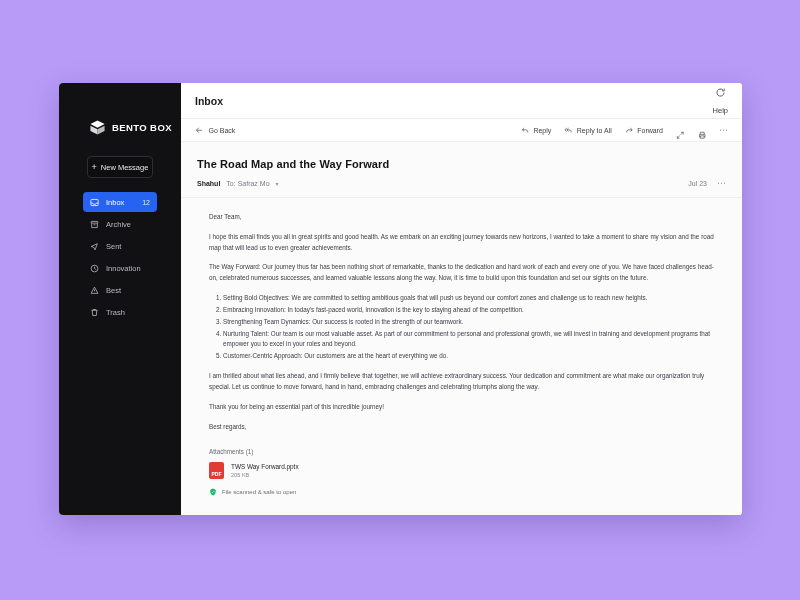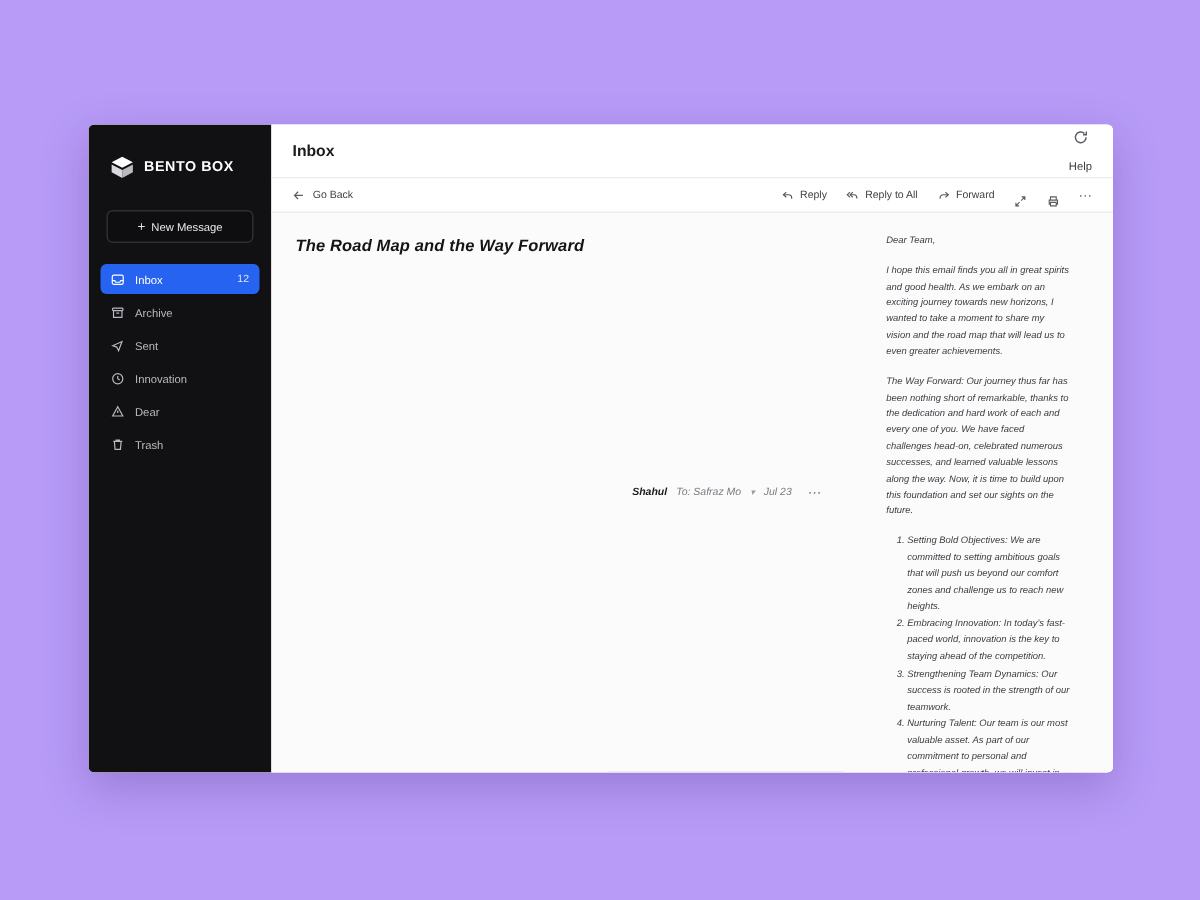--- a/index.html
+++ b/index.html
@@ -20,21 +20,21 @@
     box-shadow: 0 10px 30px rgba(60,30,120,.25);
   }
 
   
   .sidebar {
     width: 122px;
     background: #111113;
     color: #e8e8ea;
     display: flex;
     flex-direction: column;
-    padding: 0;
+    padding: 16px;
     flex: 0 0 122px;
   }
   .brand {
     display: flex;
     align-items: center;
     gap: 6px;
     padding: 20px 0 18px 14px;
   }
   .brand-mark { width: 17px; height: 17px; flex: 0 0 17px; }
   .brand-name {
@@ -128,22 +128,21 @@
     font-size: 7px; color: #3f3f45; cursor: pointer;
   }
   .act .ic { width: 8.5px; height: 8.5px; color: #55555c; }
 
   .content {
     flex: 1;
     overflow: hidden;
     padding: 0 0 0 0;
     background: #fbfbfb;
     display: flex;
-    flex-direction: row;
-    font-style: italic;
+    flex-direction: column;
   }
   .subject {
     font-size: 11px;
     font-weight: 700;
     color: #141417;
     padding: 16px 16px 0 16px;
     letter-spacing: .1px;
   }
   .meta {
     display: flex;
@@ -283,21 +282,21 @@
         <span class="nav-count"></span>
       </div>
 
       <div class="nav-item">
         <span class="nav-icon">
           <svg viewBox="0 0 16 16" width="9" height="9" fill="none" stroke="currentColor" stroke-width="1.4">
             <path d="M8 2l6 11H2z"></path>
               <path d="M8 6.4v3M8 11.2v.1"></path>
           </svg>
         </span>
-        <span class="nav-label">Dear</span>
+        <span class="nav-label">Best</span>
         <span class="nav-count"></span>
       </div>
 
       <div class="nav-item">
         <span class="nav-icon">
           <svg viewBox="0 0 16 16" width="9" height="9" fill="none" stroke="currentColor" stroke-width="1.4">
             <path d="M2.6 4h10.8M6 4V2.6h4V4M4 4l.8 9.4h6.4L12 4"></path>
           </svg>
         </span>
         <span class="nav-label">Trash</span>

